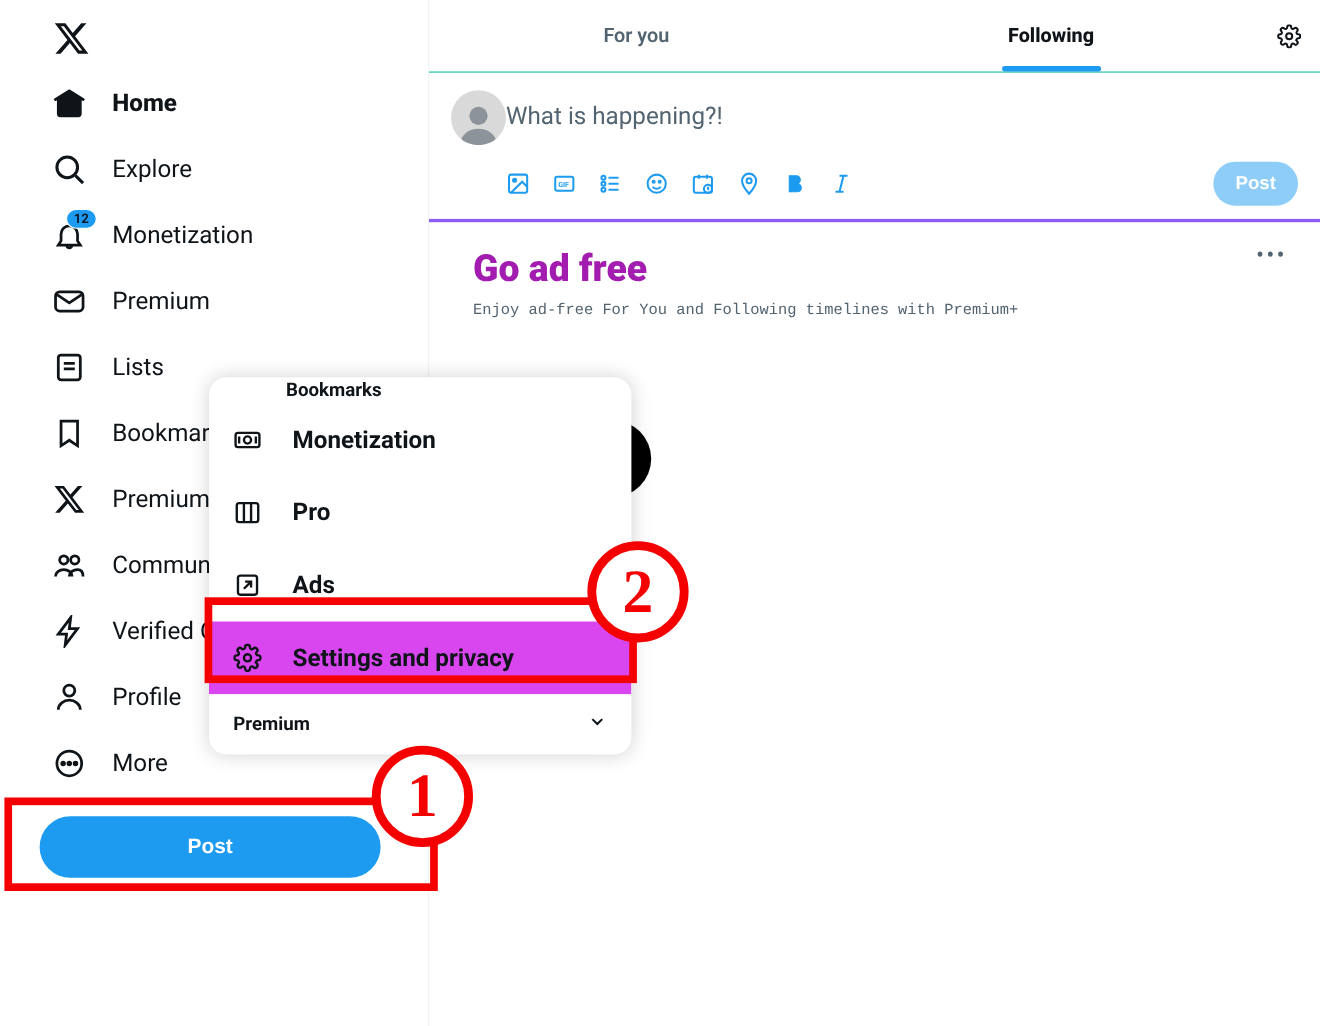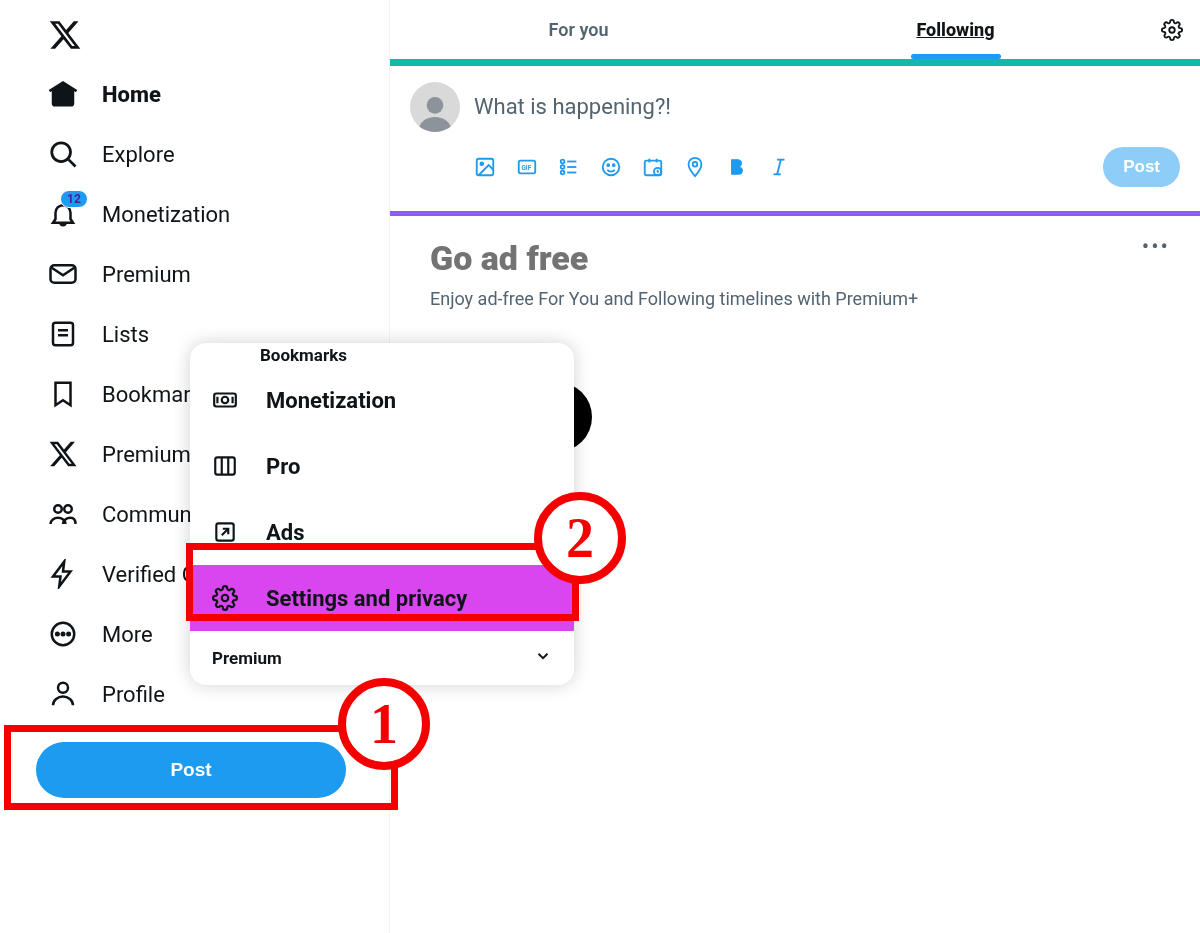--- a/index.html
+++ b/index.html
@@ -35,21 +35,21 @@
 }
 .nav-item .icon-slot { width: 30px; height: 30px; display: flex; align-items: center; justify-content: center; }
 .nav-item .icon-slot svg { width: 30px; height: 30px; }
 .nav-label { font-size: 22px; color: #0f1419; }
 .nav-item.active .nav-label { font-weight: 800; }
 .badge {
   position: absolute;
   top: 6px;
   left: 24px;
   background: #1d9bf0;
-  color: #4c1d95;
+  color: #0f172a;
   border-radius: 9999px;
   font-size: 12px;
   font-weight: 700;
   padding: 1px 6px;
   border: 1px solid #fff;
 }
 .post-btn {
   margin-top: 18px;
   background: #1d9bf0;
   color: #fff;
@@ -60,59 +60,58 @@
   width: 310px;
   height: 56px;
   cursor: pointer;
 }
 
 
 .main { flex: 1; display: flex; flex-direction: column; }
 .tabs {
   display: flex;
   height: 66px;
-  border-bottom: 7px solid #14b8a6;
+  border-bottom: 1px solid #14b8a6;
   position: relative;
   align-items: stretch;
 }
 .tab {
   flex: 1;
   display: flex;
   align-items: center;
   justify-content: center;
   font-size: 18px;
   font-weight: 600;
   color: #536471;
   cursor: pointer;
   position: relative;
 }
-.tab.active { color: #0f1419; font-weight: 800; text-decoration: underline; }
+.tab.active { color: #0f1419; font-weight: 800; }
 .tab.active::after {
   content: "";
   position: absolute;
   bottom: 0;
   height: 5px;
   width: 90px;
   background: #1d9bf0;
   border-radius: 9999px;
 }
 .settings-btn {
   width: 56px;
   display: flex;
   align-items: center;
   justify-content: center;
   cursor: pointer;
 }
 .settings-btn svg { width: 22px; height: 22px; }
 
 .compose {
   display: flex;
-  padding: 16px 20px 12px 20px;
-  border-bottom: 5px solid #8b5cf6;
-  gap: 14px;
+  padding: 16px 20px 0 20px;
+  border-bottom: 3px solid #8b5cf6;
 }
 .avatar {
   width: 50px; height: 50px; border-radius: 50%;
   background: #d9d9d9;
   display: flex; align-items: flex-end; justify-content: center;
   overflow: hidden;
 }
 .avatar svg { width: 40px; height: 40px; fill: #8c939a; }
 .compose-body { flex: 1; }
 .compose-input {
@@ -146,22 +145,22 @@
 }
 .promo-more {
   position: absolute;
   top: 18px;
   right: 30px;
   color: #536471;
   cursor: pointer;
   font-size: 22px;
   letter-spacing: 2px;
 }
-.promo-title { font-size: 34px; font-weight: 900; color: #737373; margin-bottom: 10px; }
-.promo-sub { font-size: 18px; color: #536471; }
+.promo-title { font-size: 34px; font-weight: 900; color: #a21caf; margin-bottom: 10px; }
+.promo-sub { font-size: 14px; color: #536471; font-family: Liberation Mono, monospace; }
 
 
 .more-menu {
   position: absolute;
   left: 190px;
   top: 343px;
   width: 384px;
   background: #fff;
   border-radius: 16px;
   box-shadow: 0 0 18px rgba(0,0,0,0.18);
@@ -328,37 +327,37 @@
         <svg viewBox="0 0 24 24" fill="none" stroke="#0f1419" stroke-width="2">
             <path d="M13 2L4 14h6l-1 8 9-12h-6z"></path>
           </svg>
       </span>
       <span class="nav-label">Verified Orgs</span>
     </div>
 
     <div class="nav-item">
       <span class="icon-slot">
         <svg viewBox="0 0 24 24" fill="none" stroke="#0f1419" stroke-width="2">
+            <circle cx="12" cy="7" r="4"></circle>
+            <path d="M4 21c0-4 4-7 8-7s8 3 8 7"></path>
+          </svg>
+      </span>
+      <span class="nav-label">Profile</span>
+    </div>
+
+    <div class="nav-item">
+      <span class="icon-slot">
+        <svg viewBox="0 0 24 24" fill="none" stroke="#0f1419" stroke-width="2">
             <circle cx="12" cy="12" r="9"></circle>
             <circle cx="7.5" cy="12" r="1" fill="#0f1419"></circle>
             <circle cx="12" cy="12" r="1" fill="#0f1419"></circle>
             <circle cx="16.5" cy="12" r="1" fill="#0f1419"></circle>
           </svg>
       </span>
       <span class="nav-label">More</span>
-    </div>
-
-    <div class="nav-item">
-      <span class="icon-slot">
-        <svg viewBox="0 0 24 24" fill="none" stroke="#0f1419" stroke-width="2">
-            <circle cx="12" cy="7" r="4"></circle>
-            <path d="M4 21c0-4 4-7 8-7s8 3 8 7"></path>
-          </svg>
-      </span>
-      <span class="nav-label">Profile</span>
     </div>
 
     <button class="post-btn">Post</button>
   </div>
 
   <div class="main">
     <div class="tabs">
       <div class="tab">
         <span>For you</span>
       </div>

